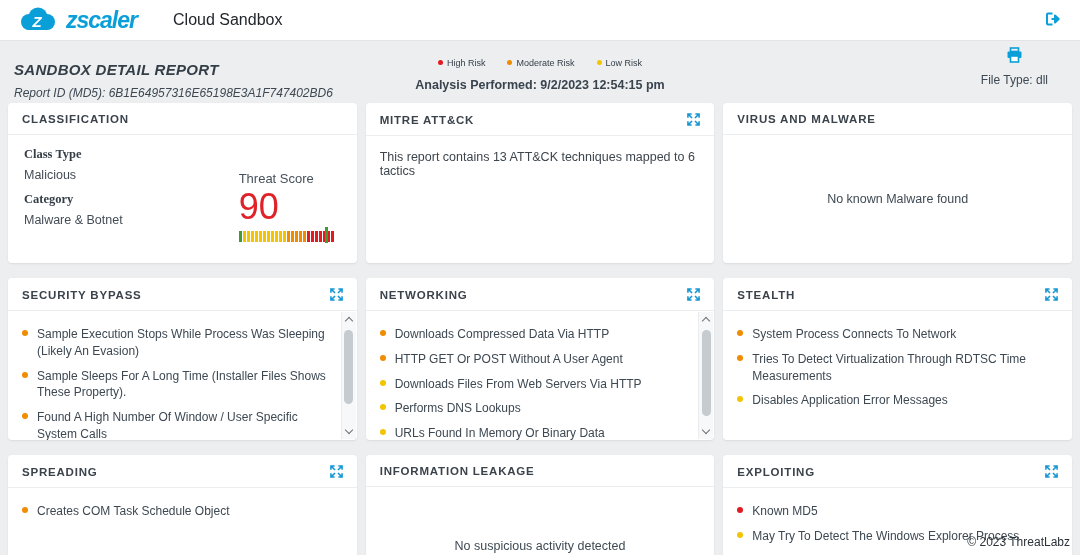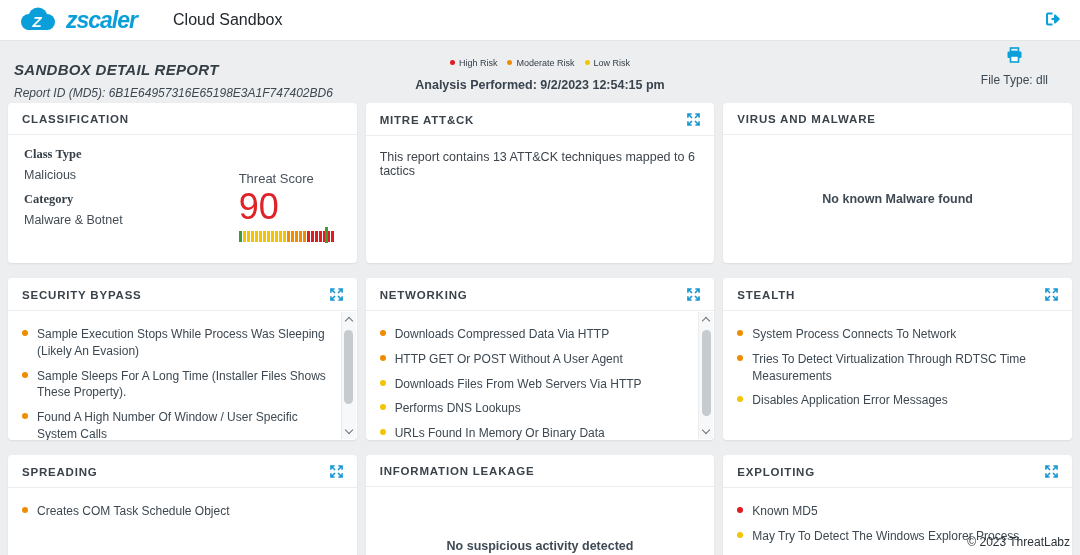--- a/index.html
+++ b/index.html
@@ -21,21 +21,21 @@
     color:var(--accent_blue); letter-spacing:-1px; margin-left:2px;
   }
   .app-title { font-size:16px; color:#20262c; margin-left:36px; }
   .logout { position:absolute; right:18px; top:10px; cursor:pointer; }
   
   .band { position:relative; height:62px; }
   .band-left { position:absolute; left:14px; top:20px;font-style:italic; }
   .band-title { font-size:15px; font-weight:bold; color:#343e47; letter-spacing:0.3px; }
   .band-sub { font-size:12px; color:#3d4852; margin-top:8px; }
   .band-center { position:absolute; left:0; right:0; top:10px; text-align:center; }
-  .legend { display:inline-flex; gap:10px; }
+  .legend { display:inline-flex; gap:22px; }
   .legend-item { display:inline-flex; align-items:center; gap:4px; font-size:9px; color:#343e47; }
   .legend-dot { width:5px; height:5px; border-radius:50%; display:inline-block; }
   .band-analysis { font-size:12.5px; font-weight:bold; color:#3a444e; margin-top:9px; }
   .band-right { position:absolute; right:32px; top:6px; text-align:center; }
   .band-filetype { font-size:12px; color:#3d4852; margin-top:6px; }
   
   .grid {
     display:grid; grid-template-columns:1fr 1fr 1fr;
     grid-template-rows:160px 162px 150px;
     column-gap:9px; row-gap:15px; padding:0 8px;
@@ -50,21 +50,21 @@
     padding:10px 14px 9px 14px; border-bottom:1px solid #ebedef; flex:0 0 auto;
   }
   .card-title {
     font-size:11.5px; font-weight:bold; letter-spacing:0.8px; color:#3a434b;
   }
   .expand { cursor:pointer; line-height:0; }
   .card-body { padding:8px 14px; flex:1 1 auto; position:relative; overflow:hidden; }
   .card-body.scrollable { padding-right:26px; }
   .center-msg {
     position:absolute; inset:0; display:flex; align-items:center; justify-content:center;
-    font-size:12.5px; font-weight:bold; color:#3f4a54; text-align:center;
+    font-size:12.5px; font-weight:normal; color:#3f4a54; text-align:center;
   }
   .plain-text { font-size:12.5px; color:#3d454d; padding-top:6px; }
   
   ul.risk-list { list-style:none; }
   ul.risk-list li {
     position:relative; padding-left:15px; margin:7px 0 8px 0;
     font-size:12px; line-height:1.4; color:#3d4852;
   }
   .dot {
     position:absolute; left:0; top:4px; width:6px; height:6px; border-radius:50%;

